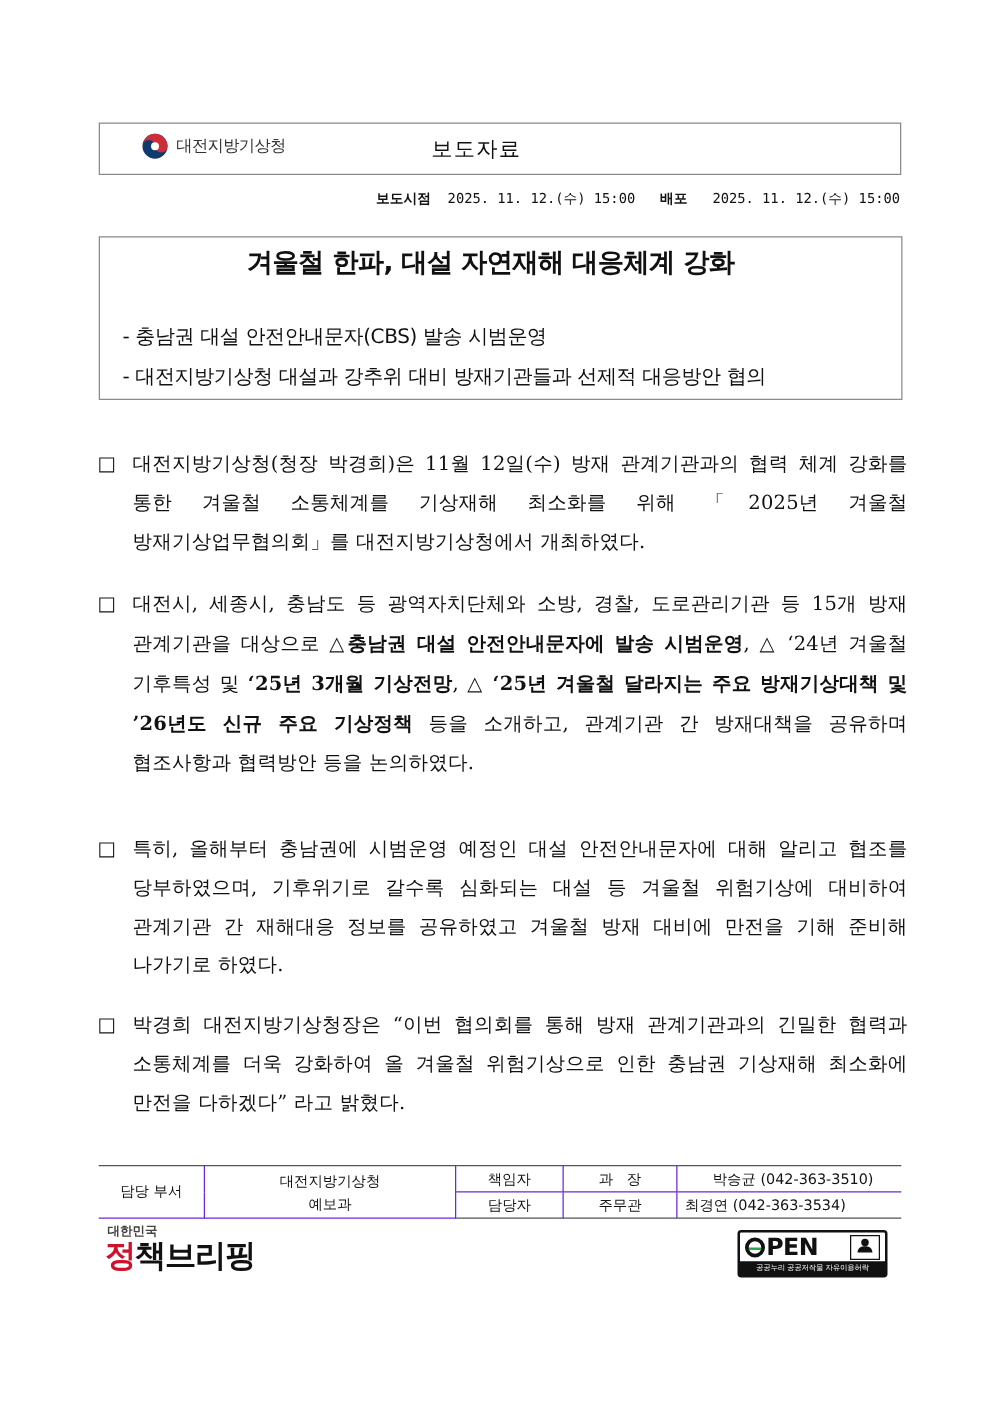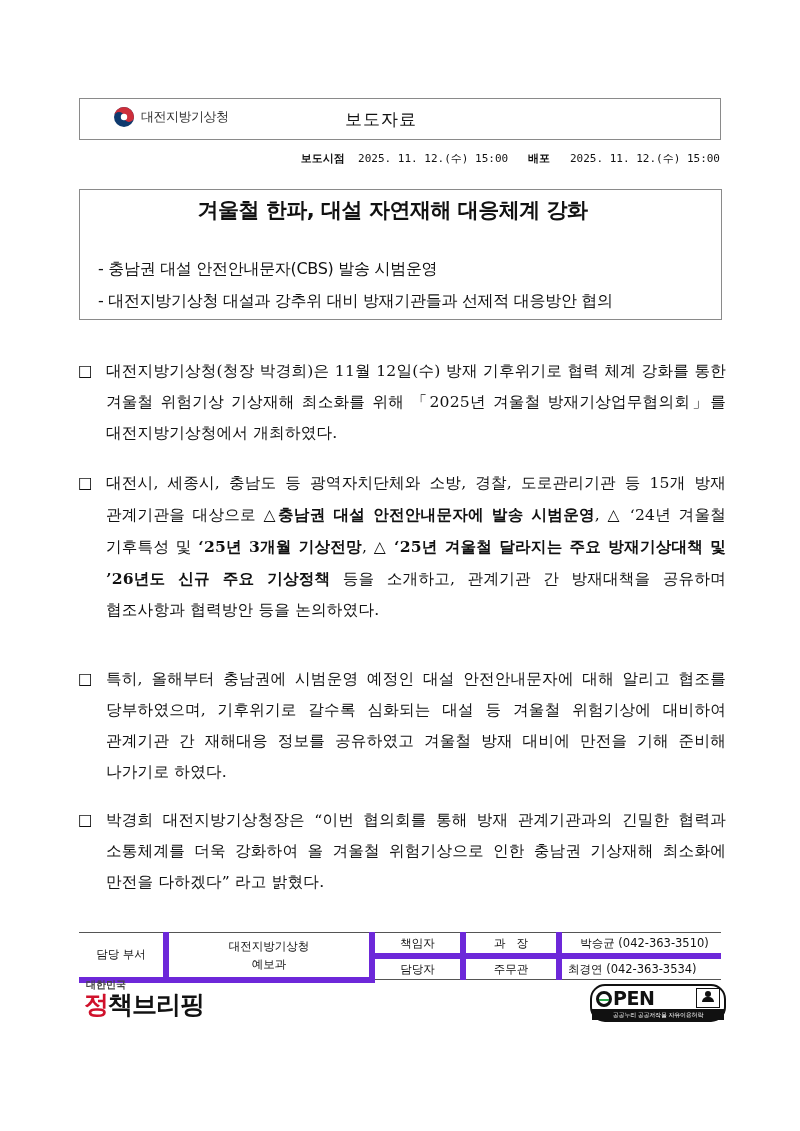--- a/index.html
+++ b/index.html
@@ -24,31 +24,31 @@
                 font-size: 21px; letter-spacing: -0.5px; }
   .subtitle { left: 98px; font-family: "DejaVu Sans", sans-serif; font-size: 16px; letter-spacing: -0.3px; }
 
   .para { left: 78px; width: 648px; font-size: 15.6px; line-height: 31px; }
   .para .bullet { position: absolute; left: 0; top: 0; }
   .para .body { margin-left: 28px; text-align: justify; text-align-last: left; word-break: keep-all; letter-spacing: 0.2px; }
   .para b { font-weight: bold; }
 
   table.contact { position: absolute; left: 79px; top: 932px; width: 642px; height: 42px;
                   border-collapse: collapse; font-family: "DejaVu Sans", sans-serif; font-size: 11.5px; }
-  table.contact td { border: 6px solid #6d28d9; text-align: center; padding: 0; height: 20px; }
+  table.contact td { border: 1px solid #6d28d9; text-align: center; padding: 0; height: 20px; }
   table.contact tr:first-child td { border-top: 1.5px solid #555; }
   table.contact tr:last-child td { border-bottom: 1.5px solid #555; }
   table.contact td:first-child { border-left: none; }
   table.contact td:last-child { border-right: none; }
 
   .brand-small { left: 86px; top: 978px; font-family: "DejaVu Sans", sans-serif; font-size: 10px; color: #444; font-weight: bold; }
   .brand-big { left: 84px; top: 988px; font-family: "DejaVu Sans", sans-serif; font-size: 25px; font-weight: bold; letter-spacing: -1px; color: #111; }
   .brand-big .red { color: #d0112b; }
 
-  .open-badge { left: 590px; top: 984px; width: 136px; height: 38px; border: 2px solid #111; border-radius: 15px; box-sizing: border-box; }
+  .open-badge { left: 590px; top: 984px; width: 120px; height: 38px; border: 2px solid #111; border-radius: 3px; box-sizing: border-box; }
   .open-text { position: absolute; left: 4px; top: 1px; font-family: "DejaVu Sans", sans-serif; font-weight: bold; font-size: 19px; color: #111; letter-spacing: -0.5px; }
   .open-text .o { display: inline-block; width: 16px; height: 16px; border: 3px solid #111; border-radius: 50%; box-sizing: border-box; position: relative; vertical-align: -2px; margin-right: 1px; }
   .open-text .o::after { content: ""; position: absolute; left: 0; right: 0; top: 5px; height: 2px; background: #2aa84a; }
   .open-person { position: absolute; right: 4px; top: 2px; width: 24px; height: 20px; border: 1.5px solid #111; box-sizing: border-box; }
   .open-person::before { content: ""; position: absolute; left: 8px; top: 2px; width: 6px; height: 6px; background: #111; border-radius: 50%; }
   .open-person::after { content: ""; position: absolute; left: 5px; top: 8px; width: 12px; height: 5px; background: #111; border-radius: 5px 5px 0 0; }
   .open-foot { position: absolute; left: 0; right: 0; bottom: 0; height: 11px; background: #111; color: #fff; font-family: "DejaVu Sans", sans-serif; font-size: 6px; line-height: 11px; text-align: center; letter-spacing: -0.2px; }
 </style>
 </head>
 <body>
@@ -66,21 +66,21 @@
 
 <div class="abs release-line"><span class="lbl">보도시점</span>  <span>2025. 11. 12.(수) 15:00</span>   <span class="lbl">배포</span>   <span>2025. 11. 12.(수) 15:00</span></div>
 
 <div class="abs title-box"></div>
 <div class="abs main-title">겨울철 한파, 대설 자연재해 대응체계 강화</div>
 <div class="abs subtitle" style="top:259px">- 충남권 대설 안전안내문자(CBS) 발송 시범운영</div>
 <div class="abs subtitle" style="top:291px">- 대전지방기상청 대설과 강추위 대비 방재기관들과 선제적 대응방안 협의</div>
 
 <div class="abs para" style="top:356px">
   <span class="bullet">□</span>
-  <div class="body">대전지방기상청(청장 박경희)은 11월 12일(수) 방재 기후위기로 협력 체계 강화를 통한 겨울철 위험기상 기상재해 최소화를 위해 「2025년 겨울철 방재기상업무협의회」를 대전지방기상청에서 개최하였다.</div>
+  <div class="body">대전지방기상청(청장 박경희)은 11월 12일(수) 방재 관계기관과의 협력 체계 강화를 통한 겨울철 소통체계를 기상재해 최소화를 위해 「2025년 겨울철 방재기상업무협의회」를 대전지방기상청에서 개최하였다.</div>
 </div>
 
 <div class="abs para" style="top:468px">
   <span class="bullet">□</span>
   <div class="body"><span>대전시, 세종시, 충남도 등 광역자치단체와 소방, 경찰, 도로관리기관 등 15개 방재 관계기관을 대상으로 △</span><b>충남권 대설 안전안내문자에 발송 시범운영</b><span>, △ ‘24년 겨울철 기후특성 및 </span><b>‘25년 3개월 기상전망</b><span>, △ </span><b>‘25년 겨울철 달라지는 주요 방재기상대책 및 ’26년도 신규 주요 기상정책</b><span> 등을 소개하고, 관계기관 간 방재대책을 공유하며 협조사항과 협력방안 등을 논의하였다.</span></div>
 </div>
 
 <div class="abs para" style="top:664px">
   <span class="bullet">□</span>
   <div class="body">특히, 올해부터 충남권에 시범운영 예정인 대설 안전안내문자에 대해 알리고 협조를 당부하였으며, 기후위기로 갈수록 심화되는 대설 등 겨울철 위험기상에 대비하여 관계기관 간 재해대응 정보를 공유하였고 겨울철 방재 대비에 만전을 기해 준비해 나가기로 하였다.</div>

